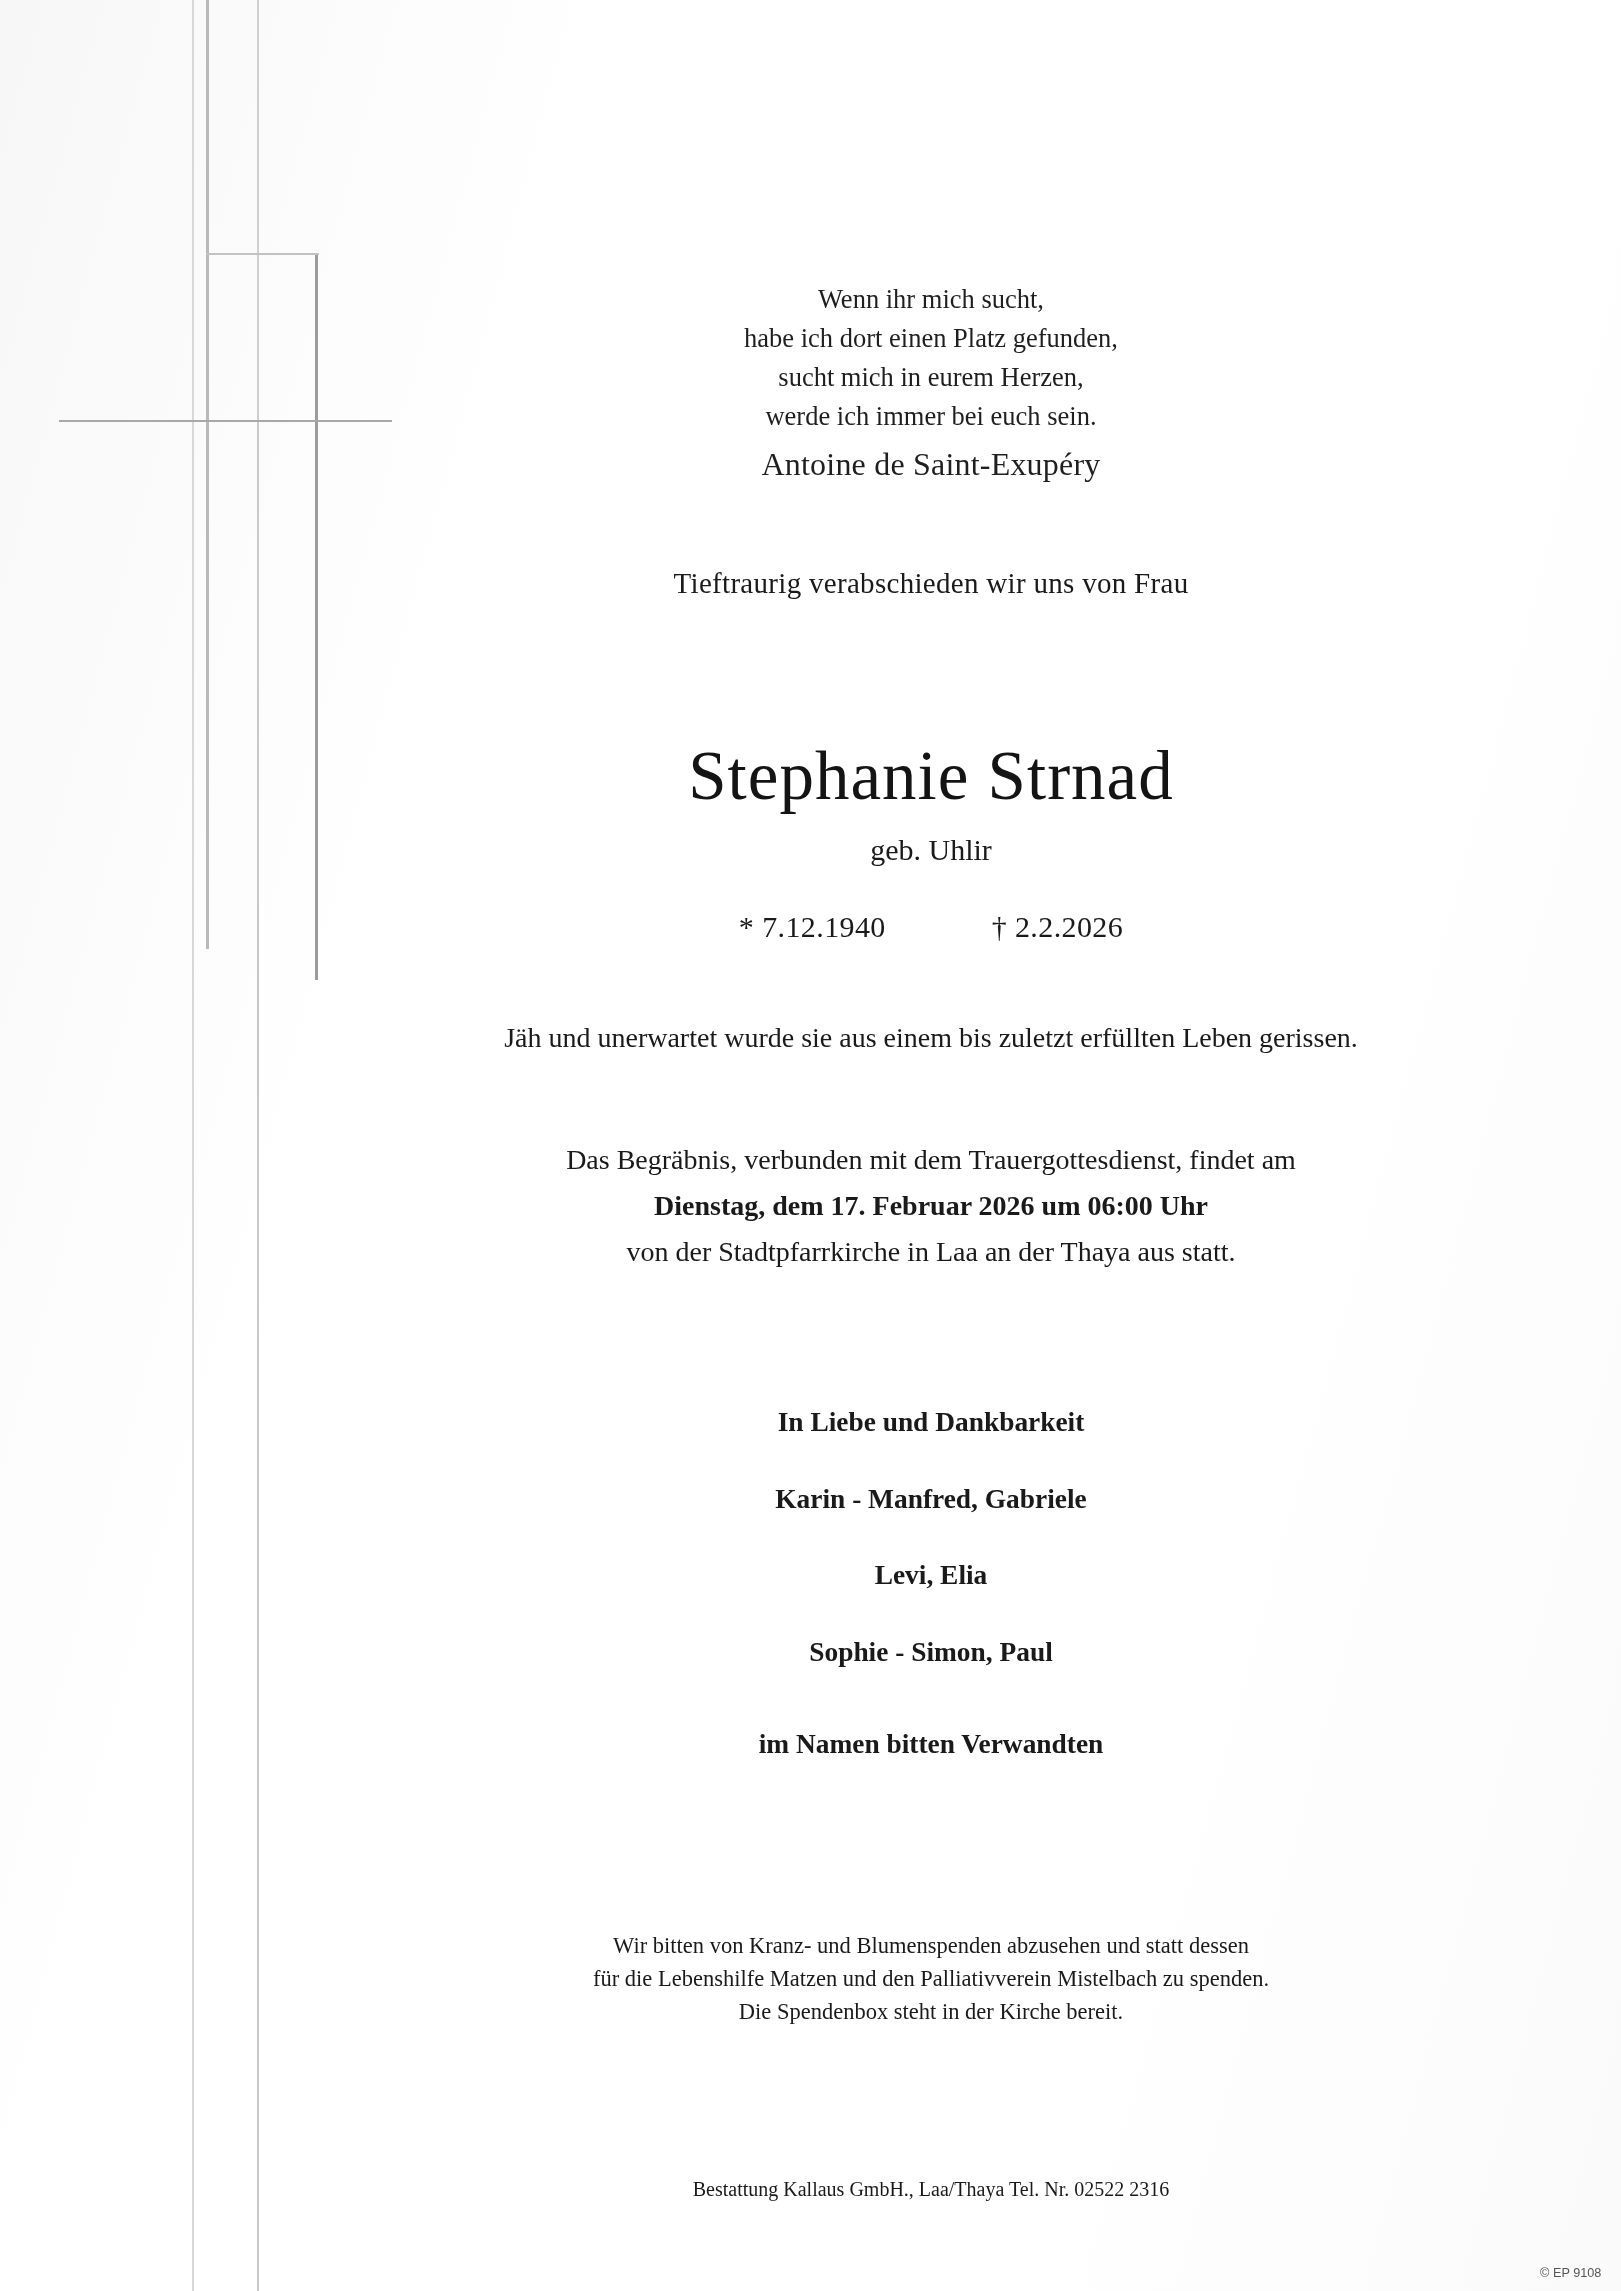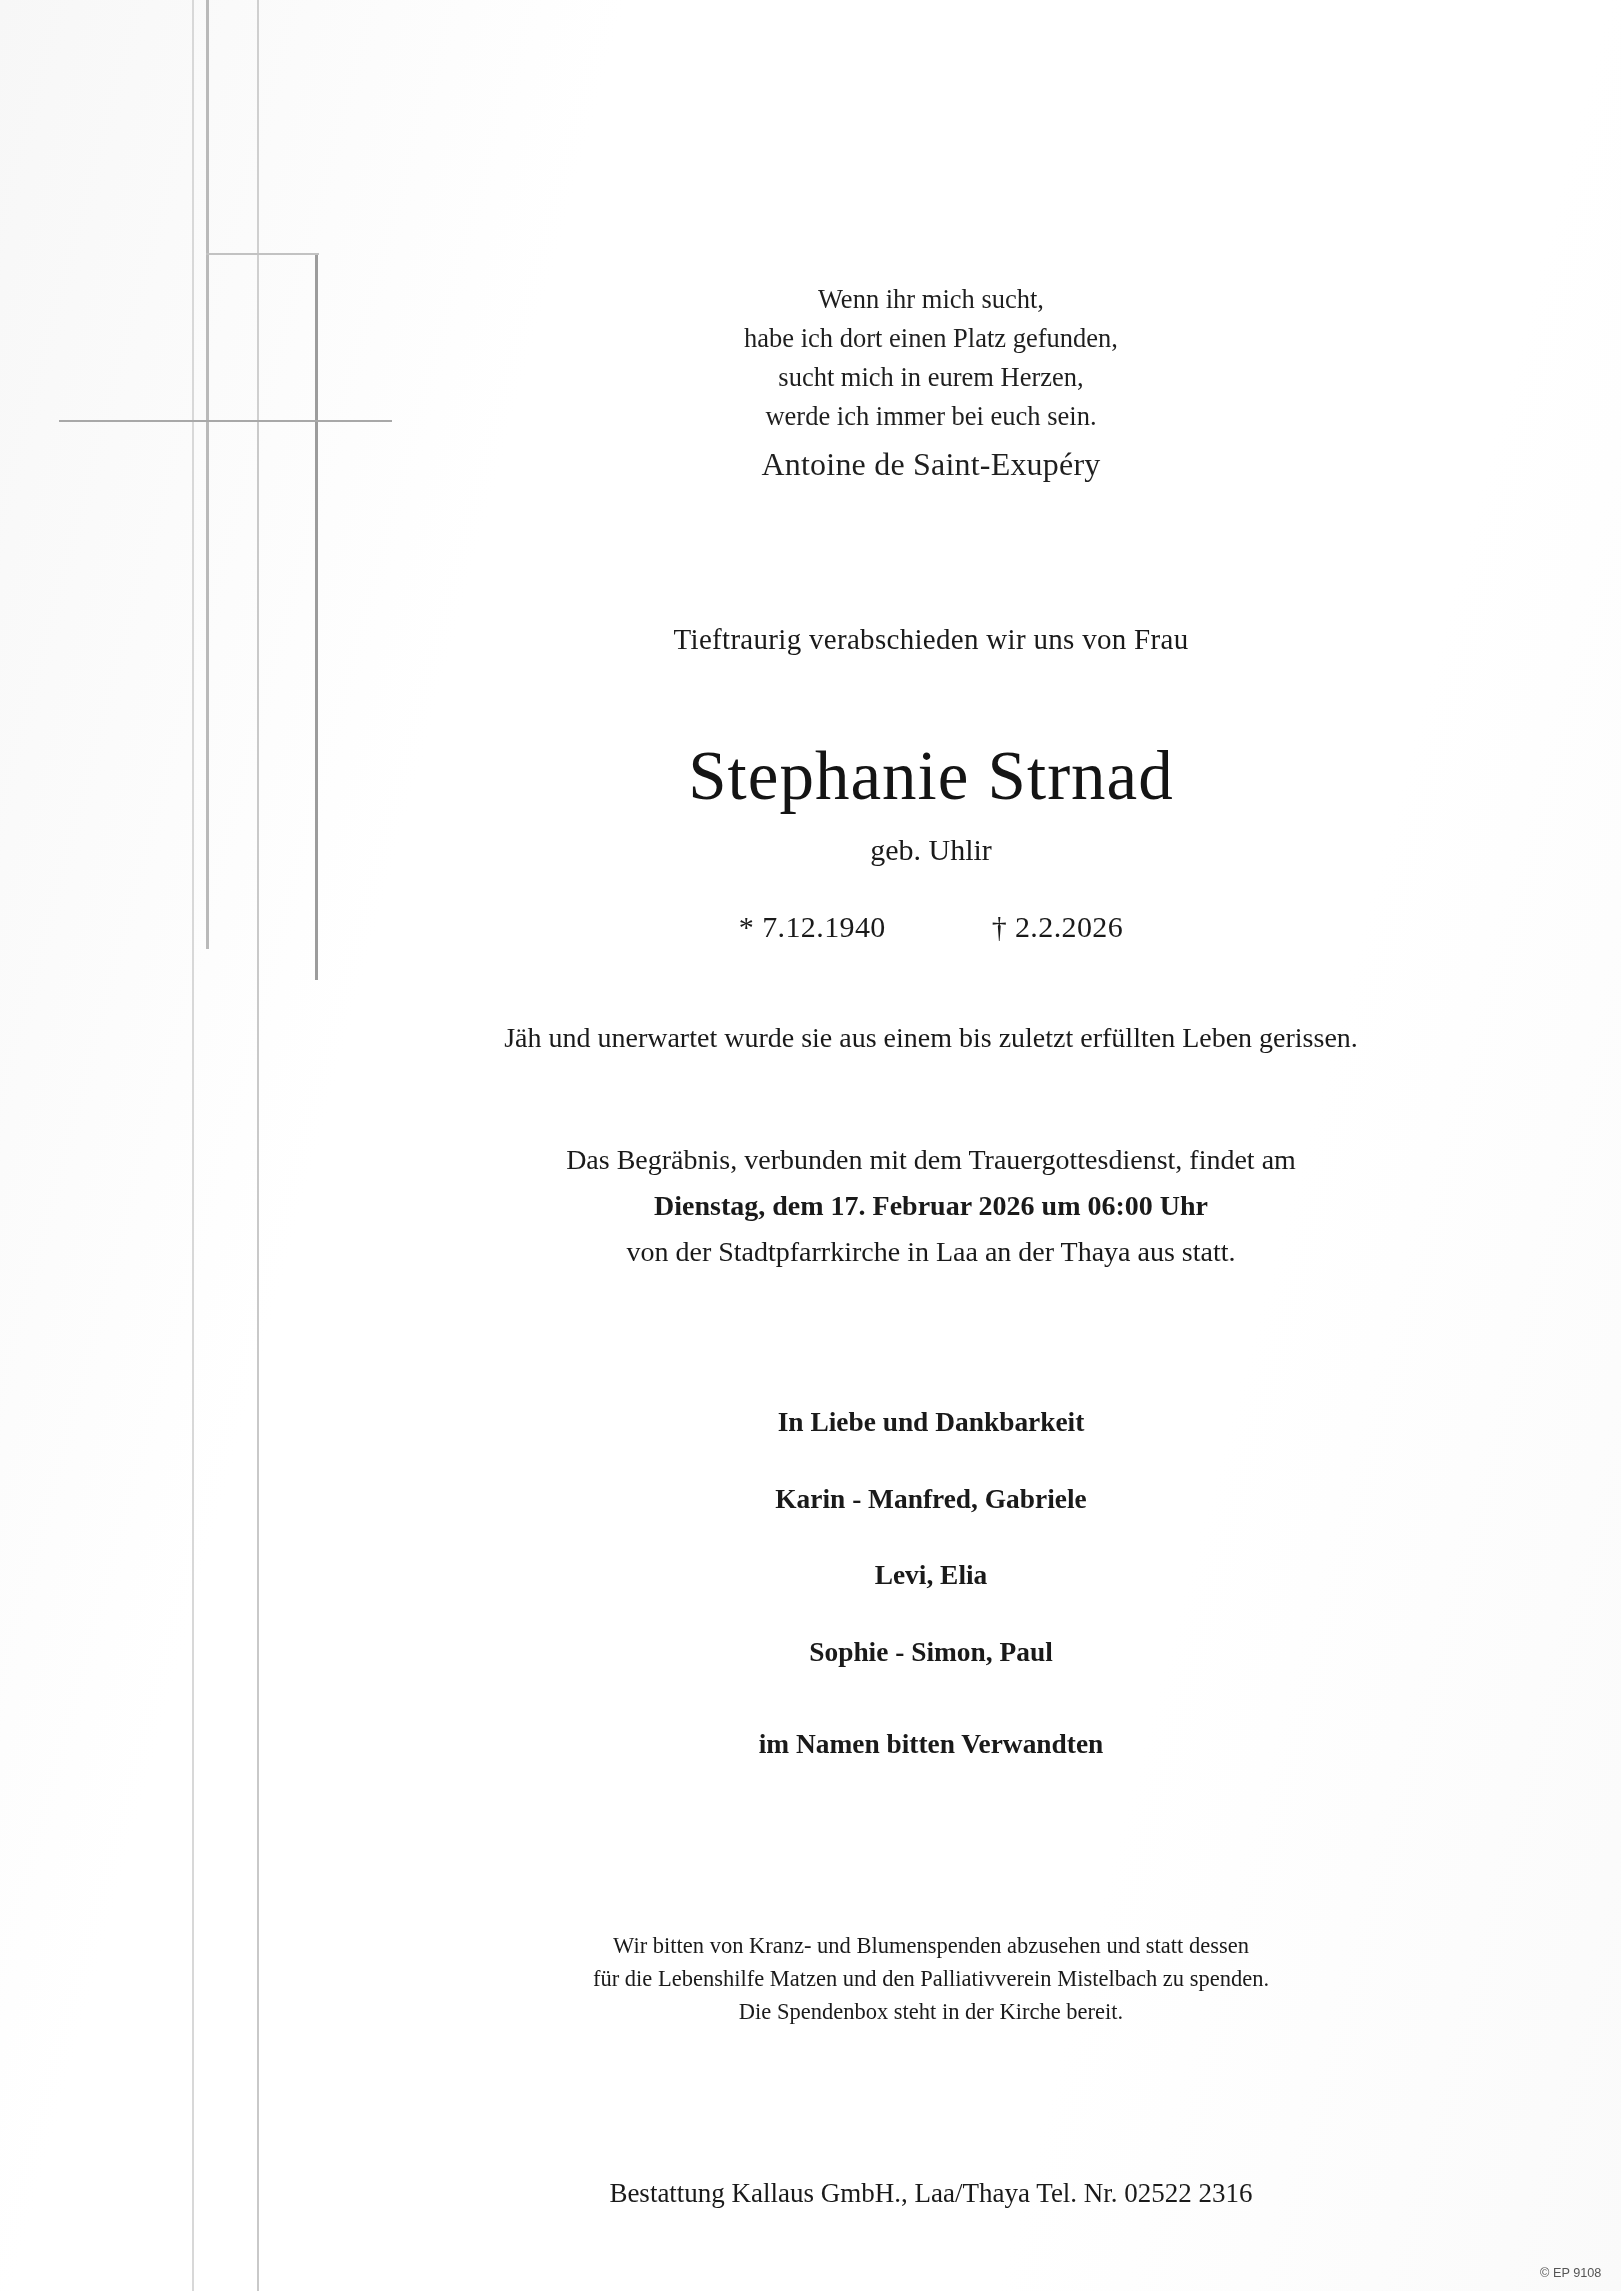--- a/index.html
+++ b/index.html
@@ -112,21 +112,21 @@
   .poem .line { display: block; }
   .poem-author {
     display: block;
     margin-top: 8.8px;
     font-size: 32px;
     letter-spacing: 0.2px;
   }
 
   .intro {
     position: absolute;
-    top: 623px;
+    top: 567px;
     left: 0;
     width: 1274px;
     font-size: 29px;
     letter-spacing: 0.3px;
   }
 
   .name {
     position: absolute;
     top: 725px;
     left: 0;
@@ -193,21 +193,21 @@
     width: 1274px;
     font-size: 22.5px;
     line-height: 33px;
   }
 
   .undertaker {
     position: absolute;
     top: 2178px;
     left: 0;
     width: 1274px;
-    font-size: 27px;
+    font-size: 20px;
   }
 
   .code {
     position: absolute;
     right: 19.6px;
     bottom: 11.8px;
     font-size: 12.7px;
     color: #555;
     font-family: "Liberation Sans", sans-serif;
   }

